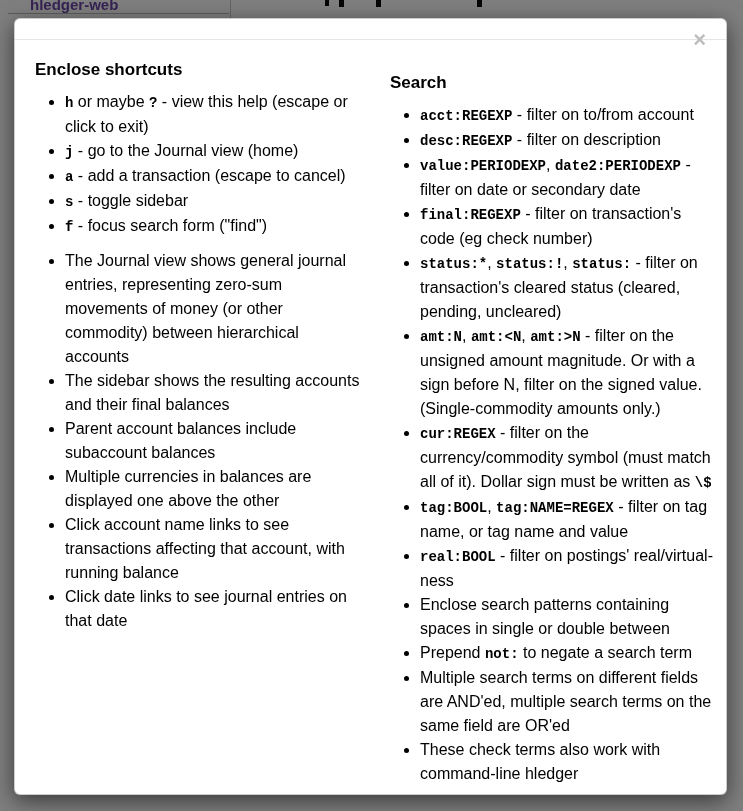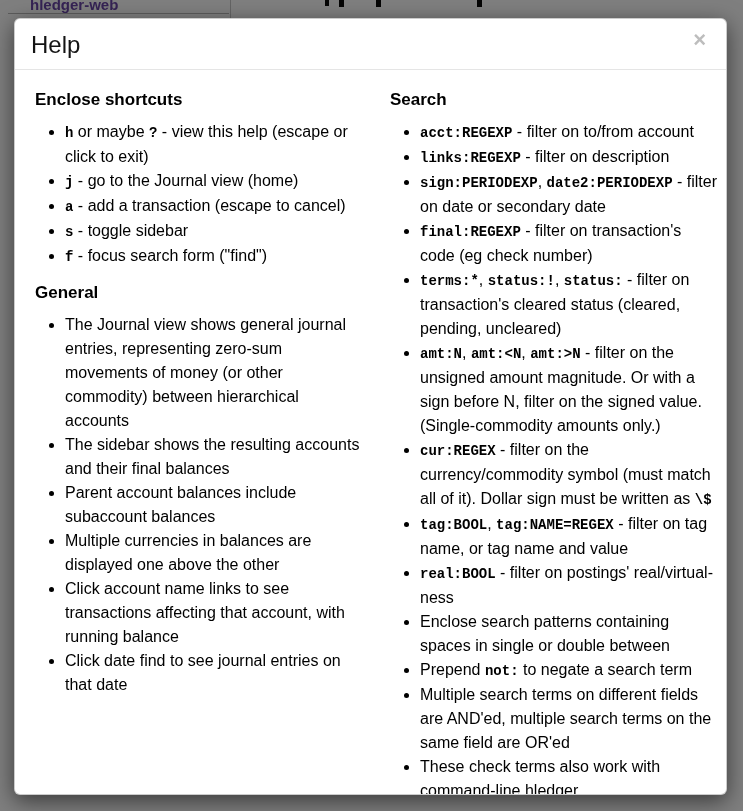--- a/index.html
+++ b/index.html
@@ -40,21 +40,21 @@
   .modal-header { position: relative; padding: 11px 16px 9px; border-bottom: 1px solid #e5e5e5; }
   .modal-title { margin: 0; font-size: 24px; font-weight: normal; color: #141414; line-height: 30px; }
   .close-btn {
     position: absolute; top: 9px; right: 14px;
     font-size: 22px; font-weight: bold; line-height: 1;
     color: #bdbdbd; cursor: pointer; border: none; background: none;
     font-family: inherit;
   }
   .modal-body { display: flex; padding: 20px 5px 0 20px; color: #000; }
   .col-left  { width: 332px; }
-  .col-right { width: 330px; margin-left: 23px; }
+  .col-right { width: 330px; margin-left: 23px; margin-top: 13px; }
   .section-heading { font-size: 17px; font-weight: bold; color: #000; margin: 0 0 10px; line-height: 20px; }
   .section-heading.mt { margin-top: 14px; }
   ul.help-list {
     margin: 0 0 10px; padding-left: 30px;
     font-size: 16px; line-height: 24px; color: #000;
     list-style-type: disc;
   }
   ul.help-list li { margin: 0; padding: 0; }
   code.term {
     font-family: "Liberation Mono", "DejaVu Sans Mono", monospace;
@@ -72,56 +72,54 @@
   <div class="frag f1"></div>
   <div class="frag f2"></div>
   <div class="frag f3"></div>
   <div class="frag f4"></div>
 </div>
 
 <div class="backdrop"></div>
 
 <div class="modal">
   <div class="modal-header">
-    <h2 class="modal-title">Help</h2>
     <button class="close-btn">×</button>
   </div>
   <div class="modal-body">
     <div class="col-left">
       <div>
         <h3 class="section-heading">Enclose shortcuts</h3>
         <ul class="help-list">
             <li><code class="term">h</code> or maybe <code class="term">?</code> - view this help (escape or click to exit)</li>
             <li><code class="term">j</code> - go to the Journal view (home)</li>
             <li><code class="term">a</code> - add a transaction (escape to cancel)</li>
             <li><code class="term">s</code> - toggle sidebar</li>
             <li><code class="term">f</code> - focus search form ("find")</li>
           </ul>
       </div>
       <div>
-        <h3 class="section-heading mt">General</h3>
         <ul class="help-list">
             <li>The Journal view shows general journal entries, representing zero-sum movements of money (or other commodity) between hierarchical accounts</li>
             <li>The sidebar shows the resulting accounts and their final balances</li>
             <li>Parent account balances include subaccount balances</li>
             <li>Multiple currencies in balances are displayed one above the other</li>
             <li>Click account name links to see transactions affecting that account, with running balance</li>
-            <li>Click date find to see journal entries on that date</li>
+            <li>Click date links to see journal entries on that date</li>
           </ul>
       </div>
     </div>
     <div class="col-right">
       <div>
         <h3 class="section-heading">Search</h3>
         <ul class="help-list">
             <li><code class="term">acct:REGEXP</code> - filter on to/from account</li>
-            <li><code class="term">links:REGEXP</code> - filter on description</li>
-            <li><code class="term">sign:PERIODEXP</code>, <code class="term">date2:PERIODEXP</code> - filter on date or secondary date</li>
+            <li><code class="term">desc:REGEXP</code> - filter on description</li>
+            <li><code class="term">value:PERIODEXP</code>, <code class="term">date2:PERIODEXP</code> - filter on date or secondary date</li>
             <li><code class="term">final:REGEXP</code> - filter on transaction's code (eg check number)</li>
-            <li><code class="term">terms:*</code>, <code class="term">status:!</code>, <code class="term">status:</code> - filter on transaction's cleared status (cleared, pending, uncleared)</li>
+            <li><code class="term">status:*</code>, <code class="term">status:!</code>, <code class="term">status:</code> - filter on transaction's cleared status (cleared, pending, uncleared)</li>
             <li><code class="term">amt:N</code>, <code class="term">amt:&lt;N</code>, <code class="term">amt:&gt;N</code> - filter on the unsigned amount magnitude. Or with a sign before N, filter on the signed value. (Single-commodity amounts only.)</li>
             <li><code class="term">cur:REGEX</code> - filter on the currency/commodity symbol (must match all of it). Dollar sign must be written as <code class="term">\$</code></li>
             <li><code class="term">tag:BOOL</code>, <code class="term">tag:NAME=REGEX</code> - filter on tag name, or tag name and value</li>
             <li><code class="term">real:BOOL</code> - filter on postings' real/virtual-ness</li>
             <li>Enclose search patterns containing spaces in single or double between</li>
             <li>Prepend <code class="term">not:</code> to negate a search term</li>
             <li>Multiple search terms on different fields are AND'ed, multiple search terms on the same field are OR'ed</li>
             <li>These check terms also work with command-line hledger</li>
           </ul>
       </div>

